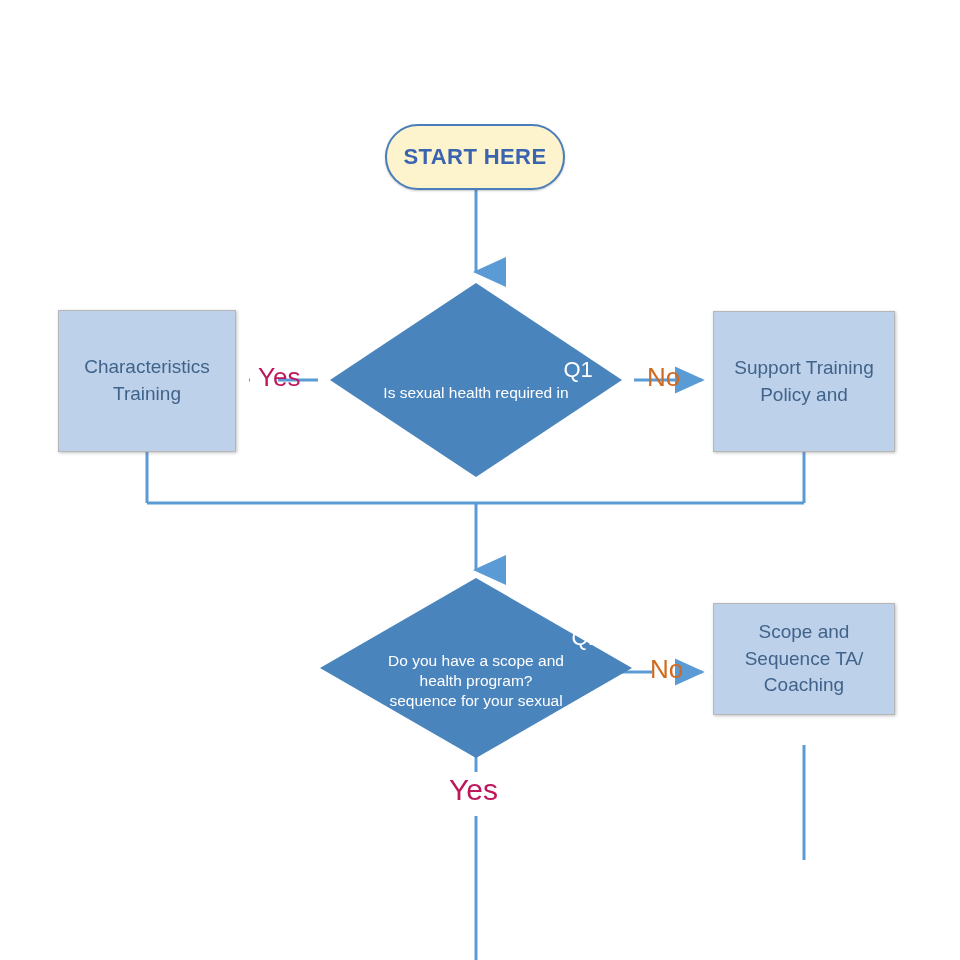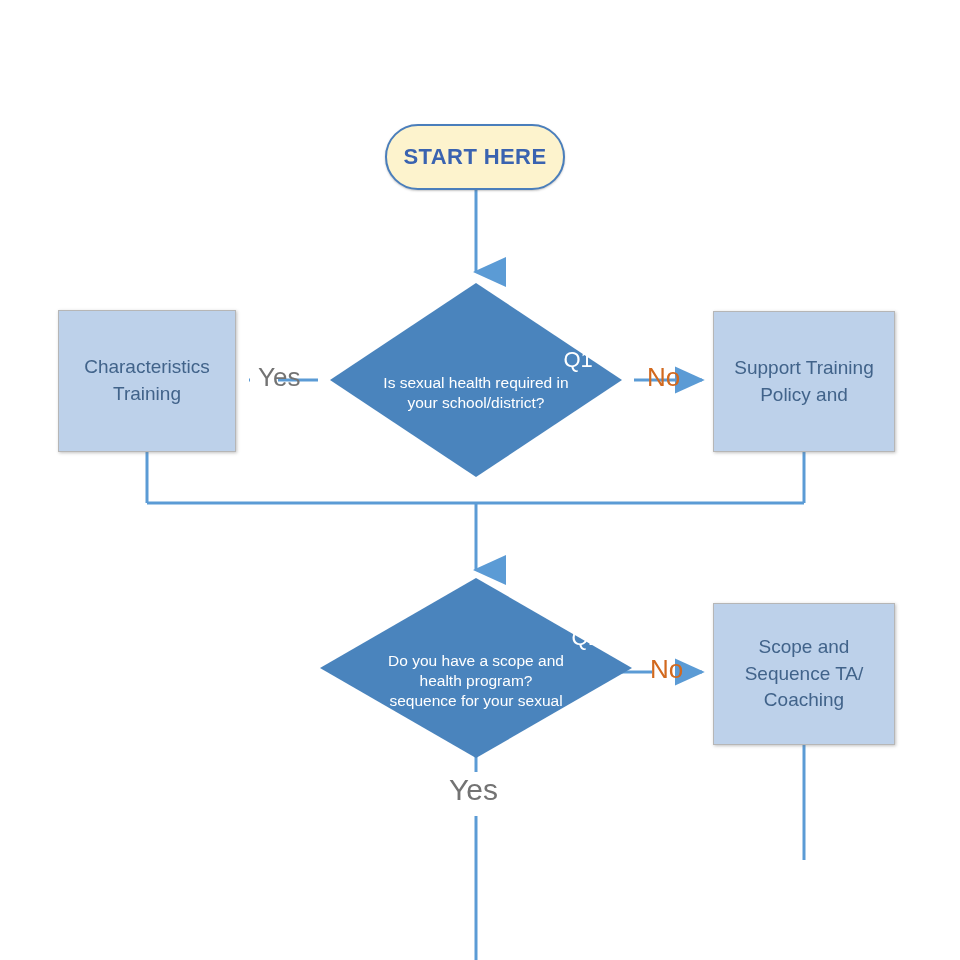--- a/index.html
+++ b/index.html
@@ -92,21 +92,21 @@
     line-height: 1.28;
   }
 
   
   .edge-label {
     position: absolute;
     font-size: 26px;
     line-height: 1;
     white-space: nowrap;
   }
-  .edge-label.yes { color: #737373; }
+  .edge-label.yes { color: #be185d; }
   .edge-label.no  { color: #d2691e; }
 </style>
 </head>
 <body>
 
 <div id="canvas">
 
   <svg id="flow-svg" viewBox="0 0 960 960" xmlns="http://www.w3.org/2000/svg">
     <defs>
       <marker id="arrow-down" viewBox="0 0 12 12" refX="6" refY="10" markerWidth="12" markerHeight="12" orient="auto-start-reverse">
@@ -151,21 +151,20 @@
 
   <div class="node terminator" style="left:385px; top:124px; width:180px; height:66px;">
     <span class="label">START HERE</span>
   </div>
 
   <div class="node decision" style="left:330px; top:283px; width:292px; height:194px;">
     <div class="diamond-body"></div>
     <div class="dtext">
       <div class="dtitle">Q1</div>
       <div class="dbody">Is sexual health required in</div>
-      <div class="dbody">your school/district?</div>
     </div>
   </div>
 
   <div class="node process" style="left:58px; top:310px; width:178px; height:142px;">
     <div class="label">
       <div>Characteristics</div>
       <div>Training</div>
     </div>
   </div>
 
@@ -179,21 +178,21 @@
   <div class="node decision" style="left:320px; top:578px; width:312px; height:180px;">
     <div class="diamond-body"></div>
     <div class="dtext">
       <div class="dtitle">Q2</div>
       <div class="dbody">Do you have a scope and</div>
       <div class="dbody">health program?</div>
       <div class="dbody">sequence for your sexual</div>
     </div>
   </div>
 
-  <div class="node process" style="left:713px; top:603px; width:182px; height:142px;">
+  <div class="node process" style="left:713px; top:603px; width:182px; height:112px;">
     <div class="label">
       <div>Scope and</div>
       <div>Sequence TA/</div>
       <div>Coaching</div>
     </div>
   </div>
 
   <div class="edge-label yes" style="left:258px; top:364px;">Yes</div>
 
   <div class="edge-label no" style="left:647px; top:364px;">No</div>

